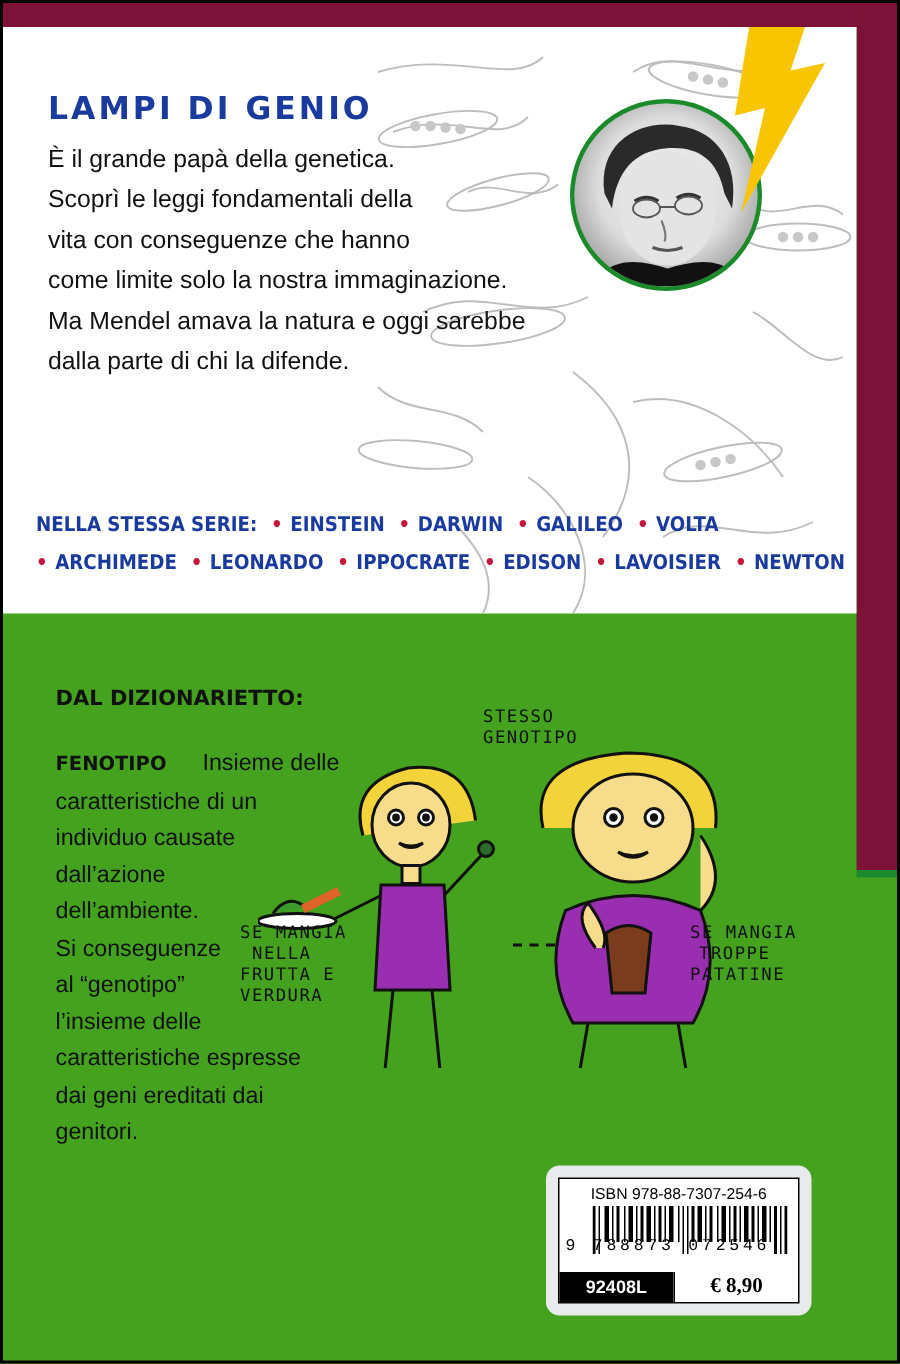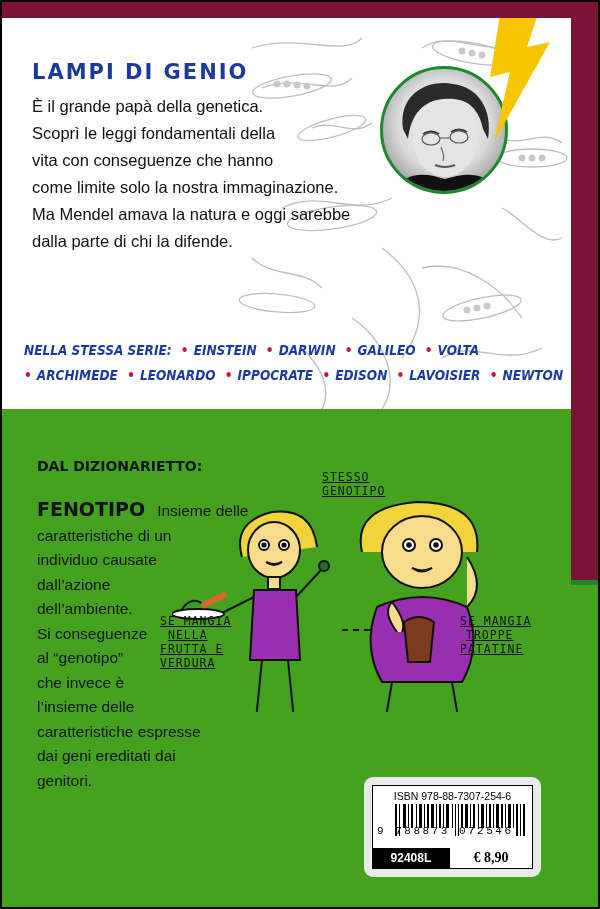--- a/index.html
+++ b/index.html
@@ -8,27 +8,27 @@
   .maroon-top{position:absolute;left:0;top:0;width:596px;height:16px;background:#7c1237;}
   .maroon-right{position:absolute;left:569px;top:0;width:27px;height:578px;background:#7c1237;}
   .green-dark-strip{position:absolute;left:569px;top:578px;width:27px;height:5px;background:#1c8a2c;}
   .white-panel{position:absolute;left:0;top:16px;width:569px;height:391px;background:#fff;overflow:hidden;}
   .sketch{position:absolute;left:0;top:0;width:569px;height:391px;}
   .title{position:absolute;left:30px;top:42px;font-family:"DejaVu Sans",sans-serif;font-size:21px;letter-spacing:2px;color:#1a3a9e;font-weight:bold;}
   .bio{position:absolute;left:30px;top:75px;width:320px;font-family:"Liberation Sans",sans-serif;font-size:16.5px;line-height:27px;color:#111;}
   .bio div{white-space:nowrap;}
   .portrait{position:absolute;left:378px;top:48px;width:122px;height:122px;border-radius:50%;border:3px solid #1b8a2a;background:radial-gradient(circle at 50% 45%,#f3f3f3 0%,#dcdcdc 50%,#9a9a9a 80%,#333 100%);overflow:hidden;}
   .lightning{position:absolute;left:470px;top:-16px;width:80px;height:160px;}
-  .series{position:absolute;left:22px;top:320px;width:540px;font-family:"DejaVu Sans Condensed","DejaVu Sans",sans-serif;font-weight:bold;font-size:13.5px;line-height:25px;color:#1a3a9e;font-style:italic;}
+  .series{position:absolute;left:22px;top:320px;width:540px;font-family:"DejaVu Sans Condensed","DejaVu Sans",sans-serif;font-weight:bold;font-size:13.5px;line-height:25px;color:#1a3a9e;}
   .series .dot{color:#c4163b;margin:0 5px;}
   .dict-title{position:absolute;left:35px;top:456px;font-family:"DejaVu Sans",sans-serif;font-weight:bold;font-size:14px;color:#111;}
   .dict-text{position:absolute;left:35px;top:495px;width:210px;font-family:"Liberation Sans",sans-serif;font-size:15.5px;line-height:24.5px;color:#111;}
   .dict-text div{white-space:nowrap;}
-  .dict-text .term{font-family:"DejaVu Sans",sans-serif;font-weight:bold;font-size:19px;margin-right:12px;}
-  .hand{position:absolute;font-family:"DejaVu Sans Mono",monospace;font-size:11.5px;line-height:14px;color:#111;letter-spacing:1px;text-decoration:underline;}
+  .dict-text .term{font-family:"DejaVu Sans",sans-serif;font-weight:bold;font-size:13px;margin-right:24px;}
+  .hand{position:absolute;font-family:"DejaVu Sans Mono",monospace;font-size:11.5px;line-height:14px;color:#111;letter-spacing:1px;}
   .cartoon{position:absolute;left:170px;top:480px;width:380px;height:230px;}
   .label-box{position:absolute;left:362px;top:775px;width:177px;height:100px;background:#e9eaec;border-radius:9px;}
   .label-inner{position:absolute;left:8px;top:8px;width:161px;height:84px;background:#fff;border:1.5px solid #000;box-sizing:border-box;}
   .isbn{position:absolute;left:0;top:4px;width:100%;text-align:center;font-family:"Liberation Sans",sans-serif;font-size:10.5px;color:#000;}
   .barcode{position:absolute;left:22px;top:18px;width:130px;height:32px;}
   .barnum{position:absolute;left:4px;top:39px;width:155px;font-family:"Liberation Mono",monospace;font-size:11px;letter-spacing:2.5px;color:#000;}
   .code-row{position:absolute;left:0;top:62px;width:100%;height:20px;display:flex;}
   .code{width:48%;background:#000;color:#fff;font-family:"Liberation Sans",sans-serif;font-weight:bold;font-size:12px;line-height:20px;text-align:center;}
   .price{width:52%;background:#fff;color:#000;font-family:Liberation Serif, serif;font-weight:bold;font-size:14px;line-height:20px;text-align:center;border-left:1.5px solid #000;}
 </style>
@@ -131,21 +131,20 @@
 
   <div class="dict-title">DAL DIZIONARIETTO:</div>
   <div class="dict-text">
     <div><span class="term">FENOTIPO</span><span>Insieme delle</span></div>
     <div>caratteristiche di un</div>
     <div>individuo causate</div>
     <div>dall’azione</div>
     <div>dell’ambiente.</div>
     <div>Si conseguenze</div>
     <div>al “genotipo”</div>
-    <div>che invece è</div>
     <div>l’insieme delle</div>
     <div>caratteristiche espresse</div>
     <div>dai geni ereditati dai</div>
     <div>genitori.</div>
   </div>
 
   <svg class="cartoon" viewBox="0 0 380 230">
 
     <g stroke="#111" stroke-width="2">
       <path d="M70 75 q-10 -35 30 -45 q40 -5 45 35" fill="#f2d33a"></path>

